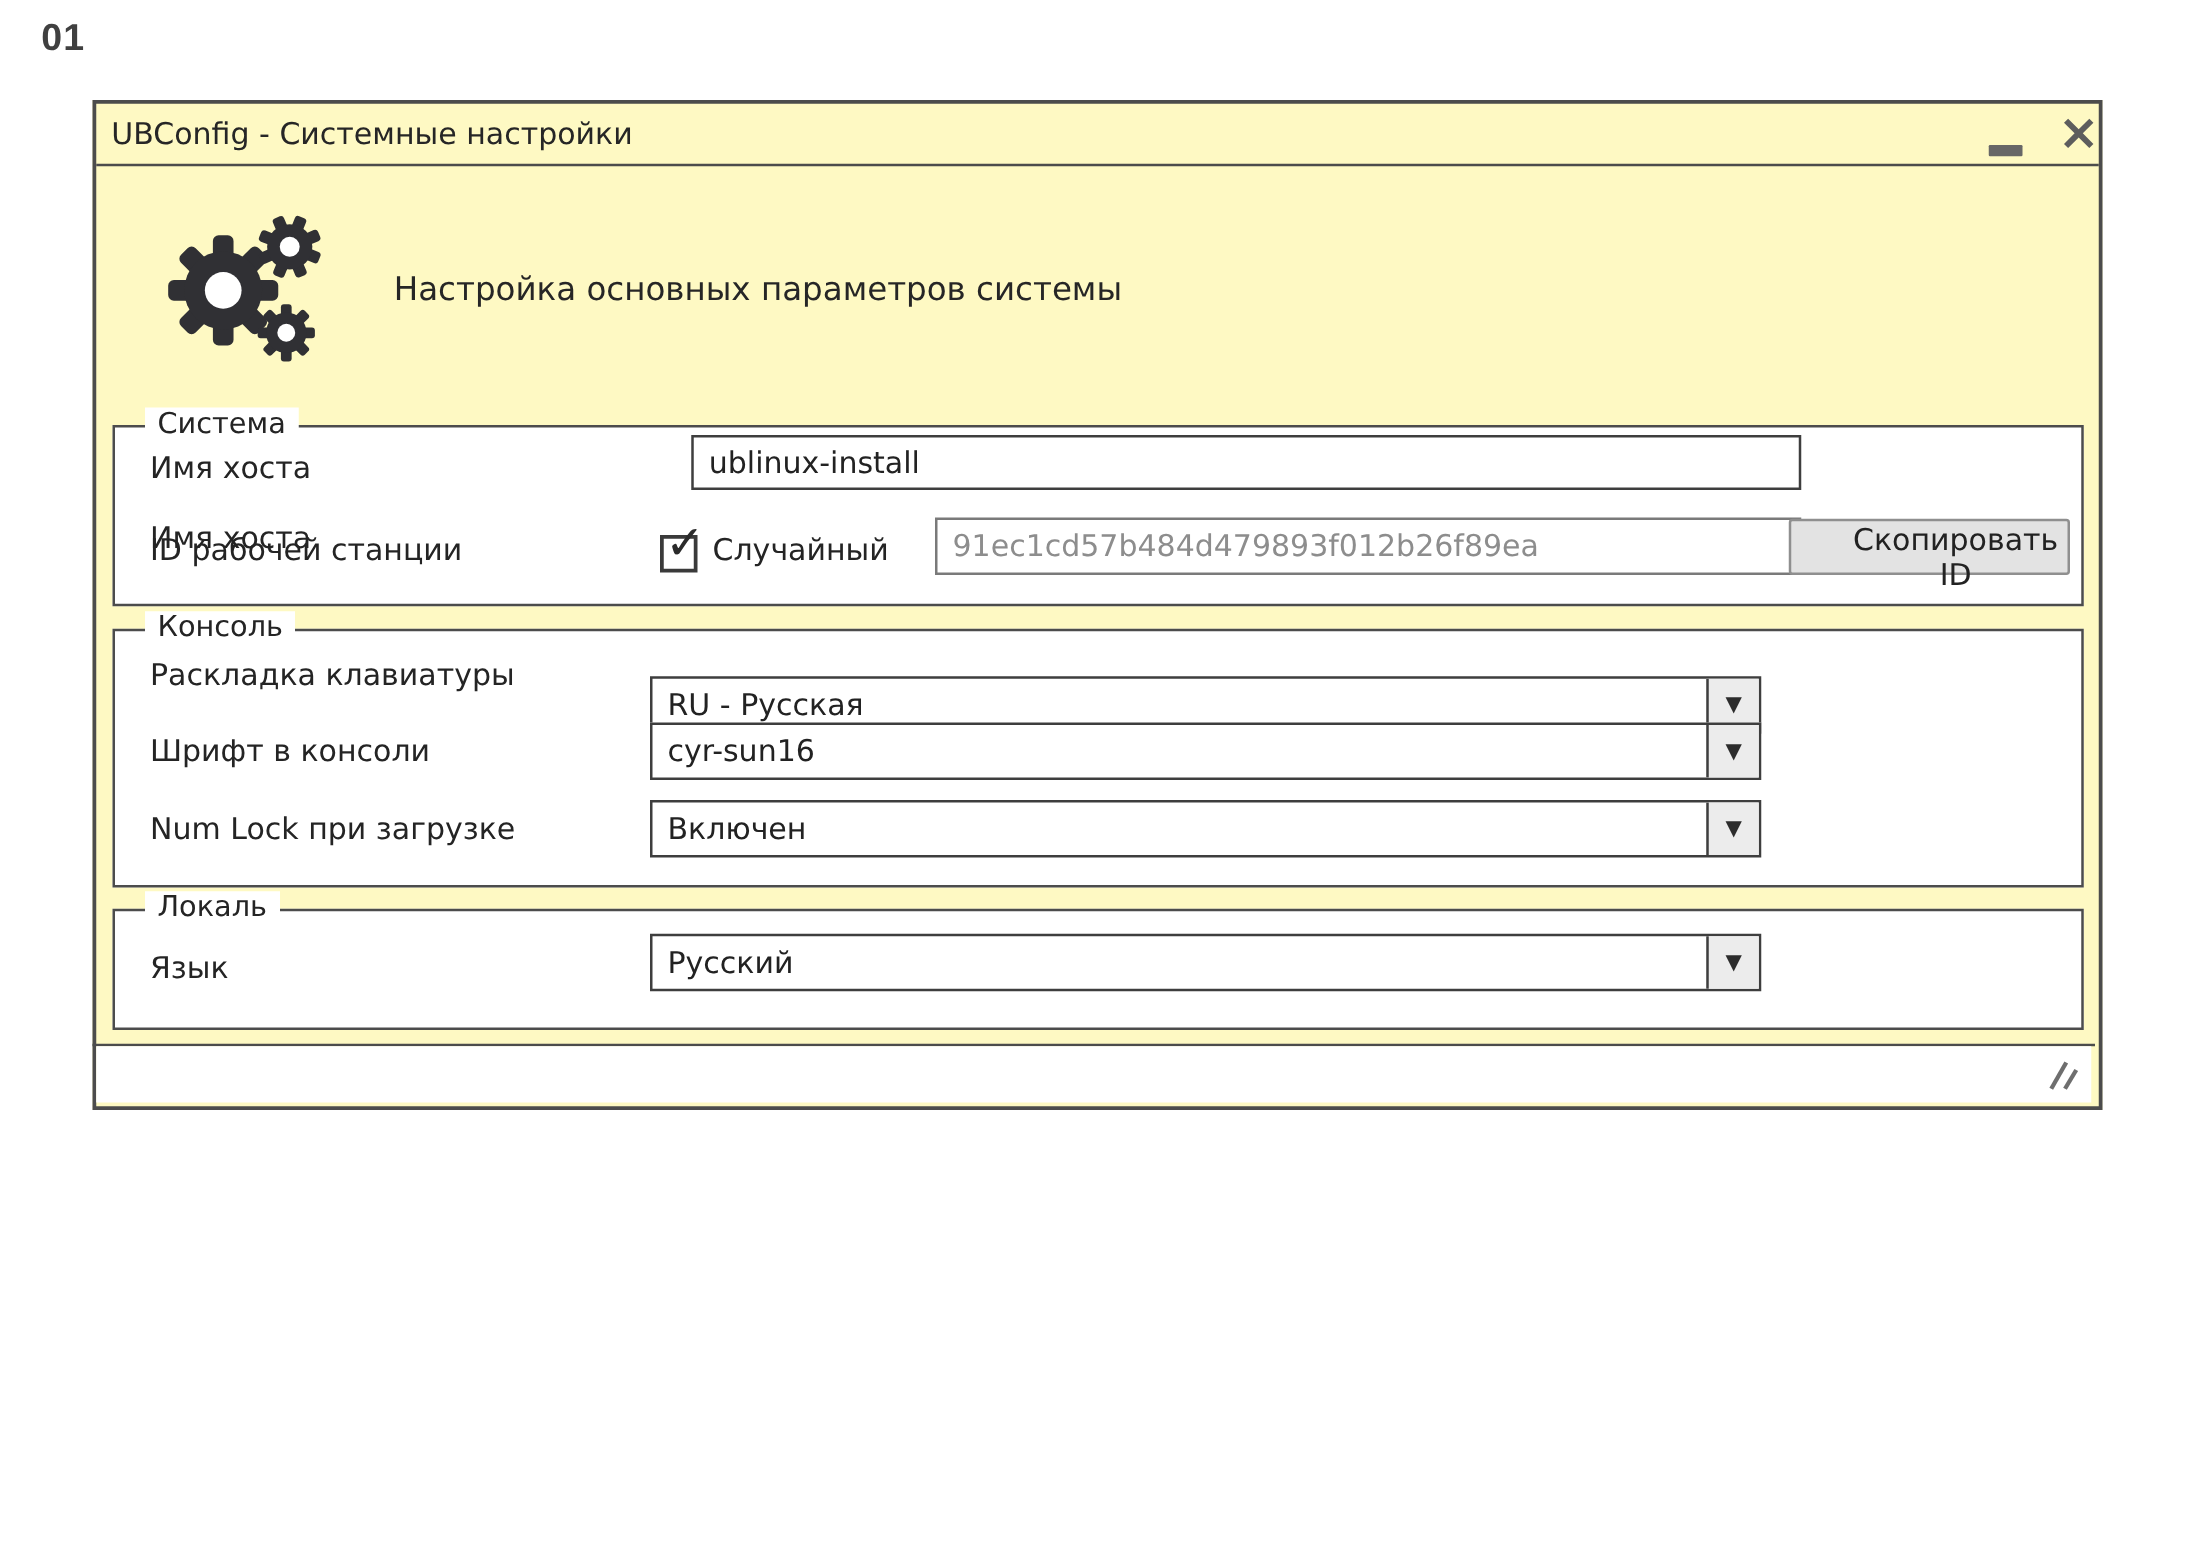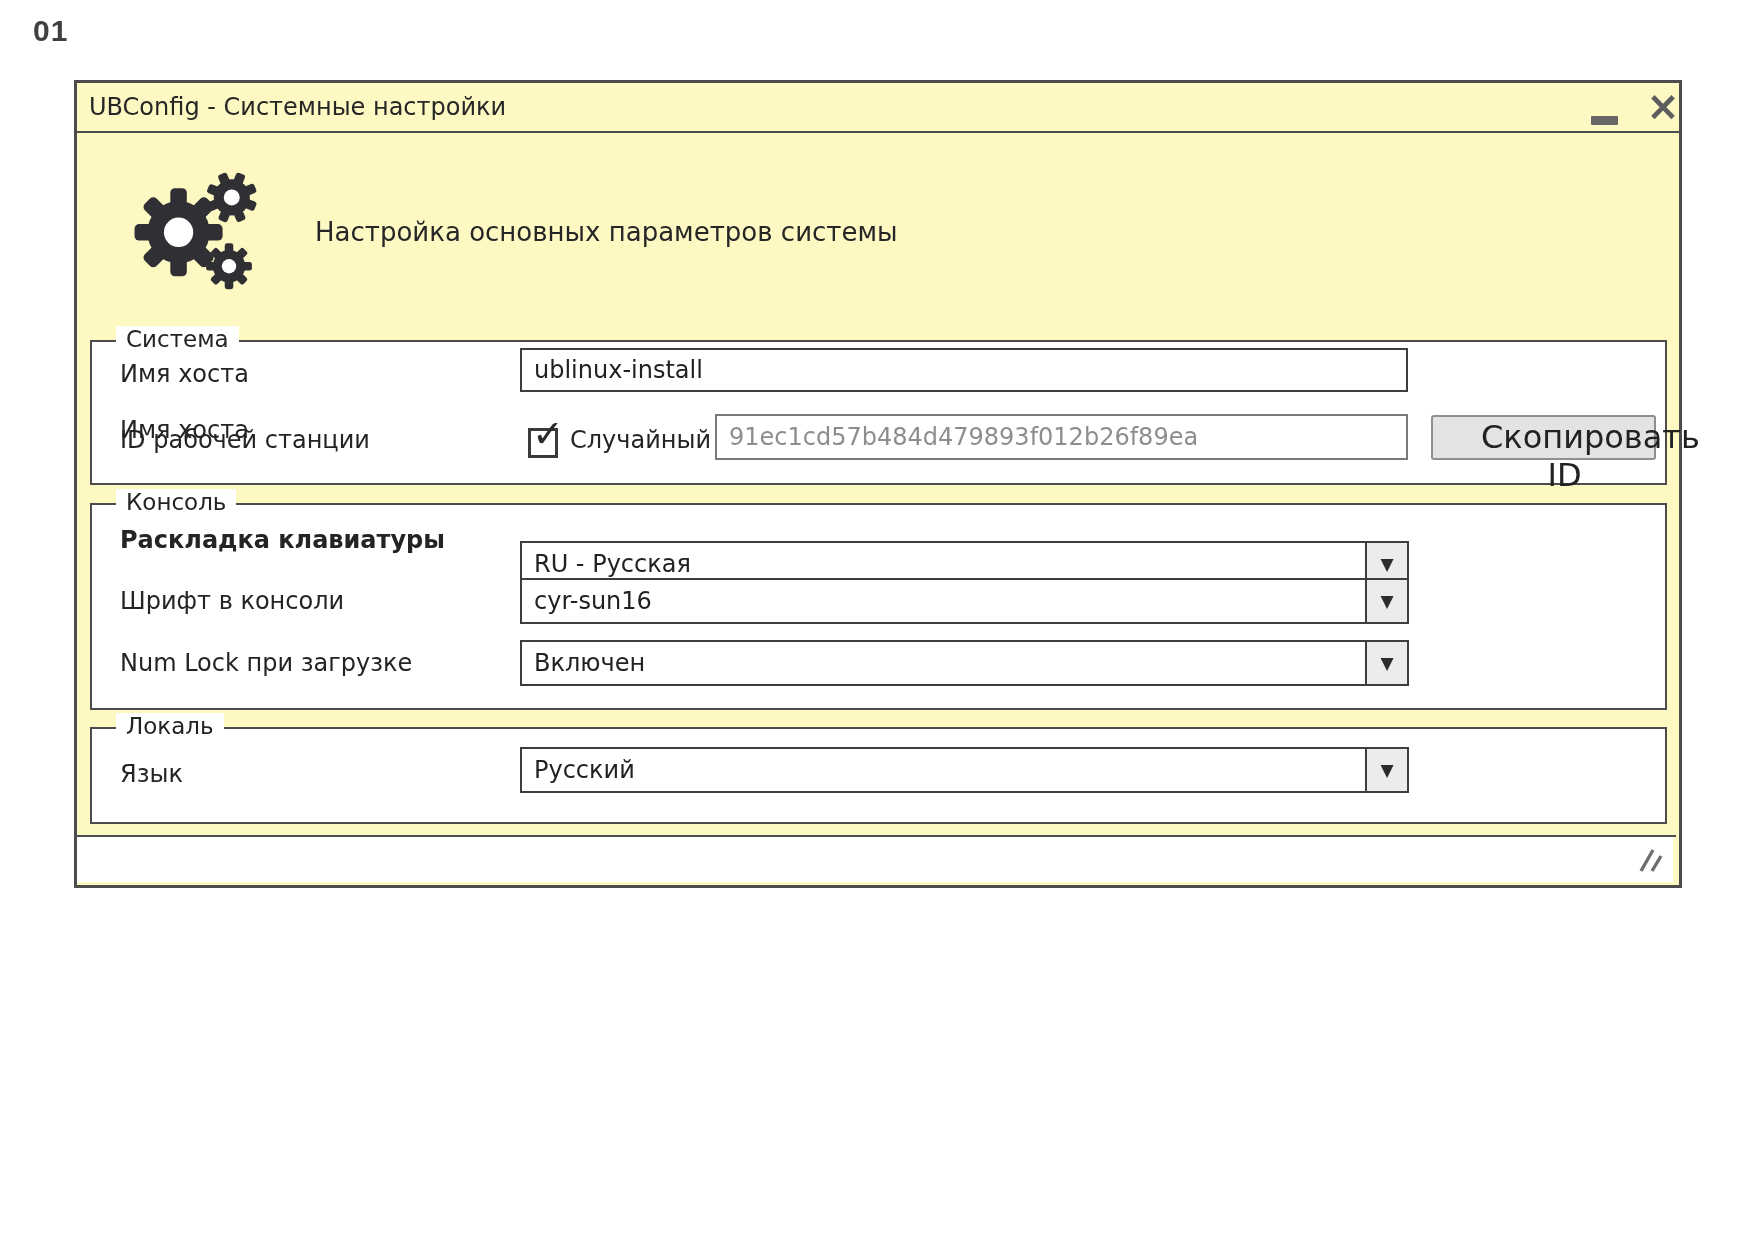--- a/index.html
+++ b/index.html
@@ -21,28 +21,28 @@
 
   .group{position:absolute;left:13px;width:1573px;border:2px solid #4c4c4c;background:#fff;}
   .group-legend{position:absolute;top:-16px;left:24px;background:#fff;padding:0 10px;font-size:23px;color:#242424;}
   .g-system{top:257px;height:141px;}
   .g-console{top:420px;height:203px;}
   .g-locale{top:644px;height:93px;}
 
   .field-label{position:absolute;font-size:24px;color:#242424;white-space:nowrap;}
 
   .text-input{position:absolute;border:2px solid #3e3e3e;background:#fff;font-family:"DejaVu Sans",sans-serif;
-              font-size:24px;color:#222;padding:0 12px;box-sizing:border-box;outline:none;}
+              font-size:24px;color:#222;padding:0 12px;box-sizing:border-box;outline:none;margin-left:33px;}
   .text-input.muted{color:#8d8d8d;border-color:#7a7a7a;}
 
   .checkbox{position:absolute;width:30px;height:30px;border:3px solid #3a3a3a;background:#fff;box-sizing:border-box;}
   .checkbox .check-glyph{position:absolute;left:1px;top:-16px;font-size:38px;font-weight:bold;color:#2b2b2b;line-height:1;}
 
   .push-button{position:absolute;background:#e3e3e3;border:2px solid #8f8f8f;border-radius:3px;
-               font-family:"DejaVu Sans",sans-serif;font-size:32px;color:#222;text-align:center;
+               font-family:"DejaVu Sans",sans-serif;font-size:24px;color:#222;text-align:center;
                box-sizing:border-box;cursor:default;padding-left:48px;}
 
   .combo{position:absolute;height:46px;border:2px solid #3e3e3e;background:#fff;box-sizing:border-box;}
   .combo-value{position:absolute;left:12px;top:7px;font-size:24px;color:#222;white-space:nowrap;}
   .combo-btn{position:absolute;right:0;top:0;width:40px;height:42px;background:#ececec;
              border-left:2px solid #3e3e3e;display:flex;align-items:center;justify-content:center;}
   .combo-tri{font-size:17px;color:#2c2c2c;line-height:1;}
 
   .content-sep{position:absolute;left:-3px;top:752px;width:1602px;border-top:2px solid #4c4c4c;}
   .statusbar{position:absolute;left:0;top:754px;width:1596px;height:45px;background:#fff;}
@@ -121,21 +121,21 @@
       <div class="field-label" style="left:478px;top:84px;">Случайный</div>
 
       <input class="text-input muted" style="left: 623px; top: 72px; width: 693px; height: 46px;" readonly="" value="91ec1cd57b484d479893f012b26f89ea">
 
       <button class="push-button" style="left:1339px;top:73px;width:225px;height:45px;">Скопировать ID</button>
     </div>
 
     <div class="group g-console">
       <span class="group-legend">Консоль</span>
 
-      <div class="field-label" style="left:28px;top:21px;font-weight:bold;">Раскладка клавиатуры</div>
+      <div class="field-label" style="left:28px;top:21px;">Раскладка клавиатуры</div>
       <div class="combo" style="left:428px;top:12px;width:889px;margin-top:24px;">
         <span class="combo-value">RU - Русская</span>
         <span class="combo-btn">
           <span class="combo-tri">▼</span>
         </span>
       </div>
 
       <div class="field-label" style="left:28px;top:82px;">Шрифт в консоли</div>
       <div class="combo" style="left:428px;top:73px;width:889px;">
         <span class="combo-value">cyr-sun16</span>

